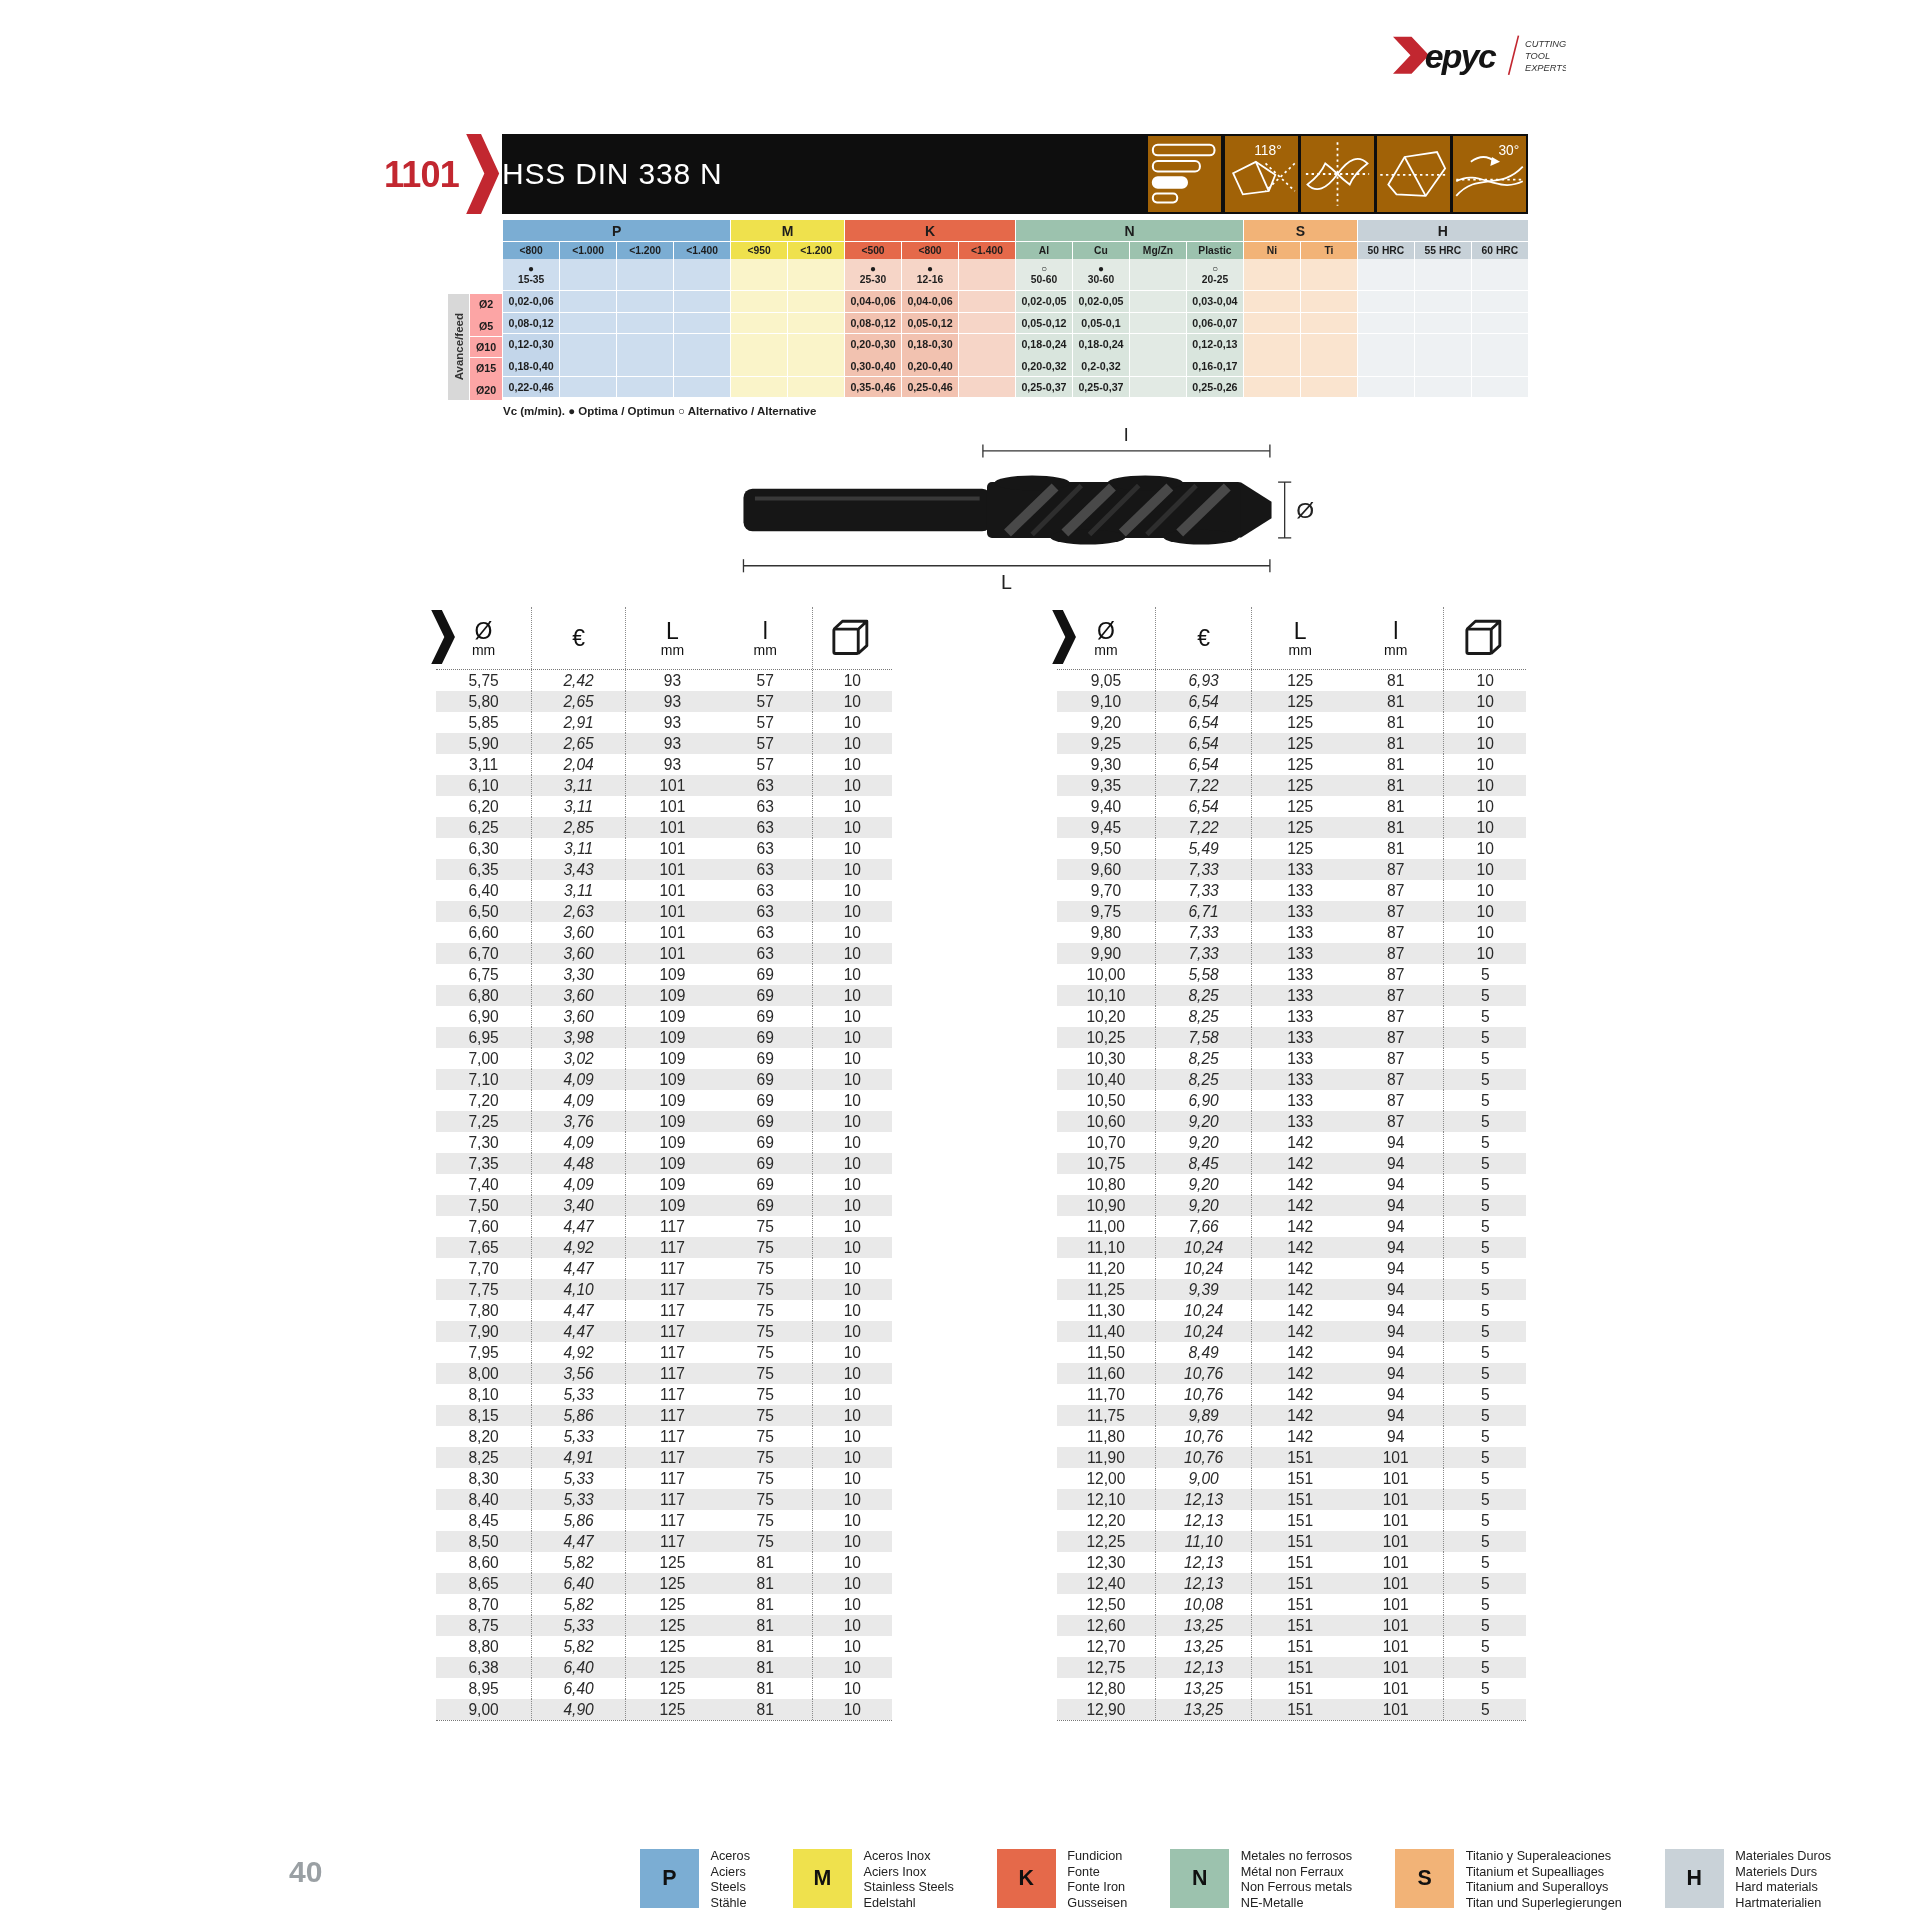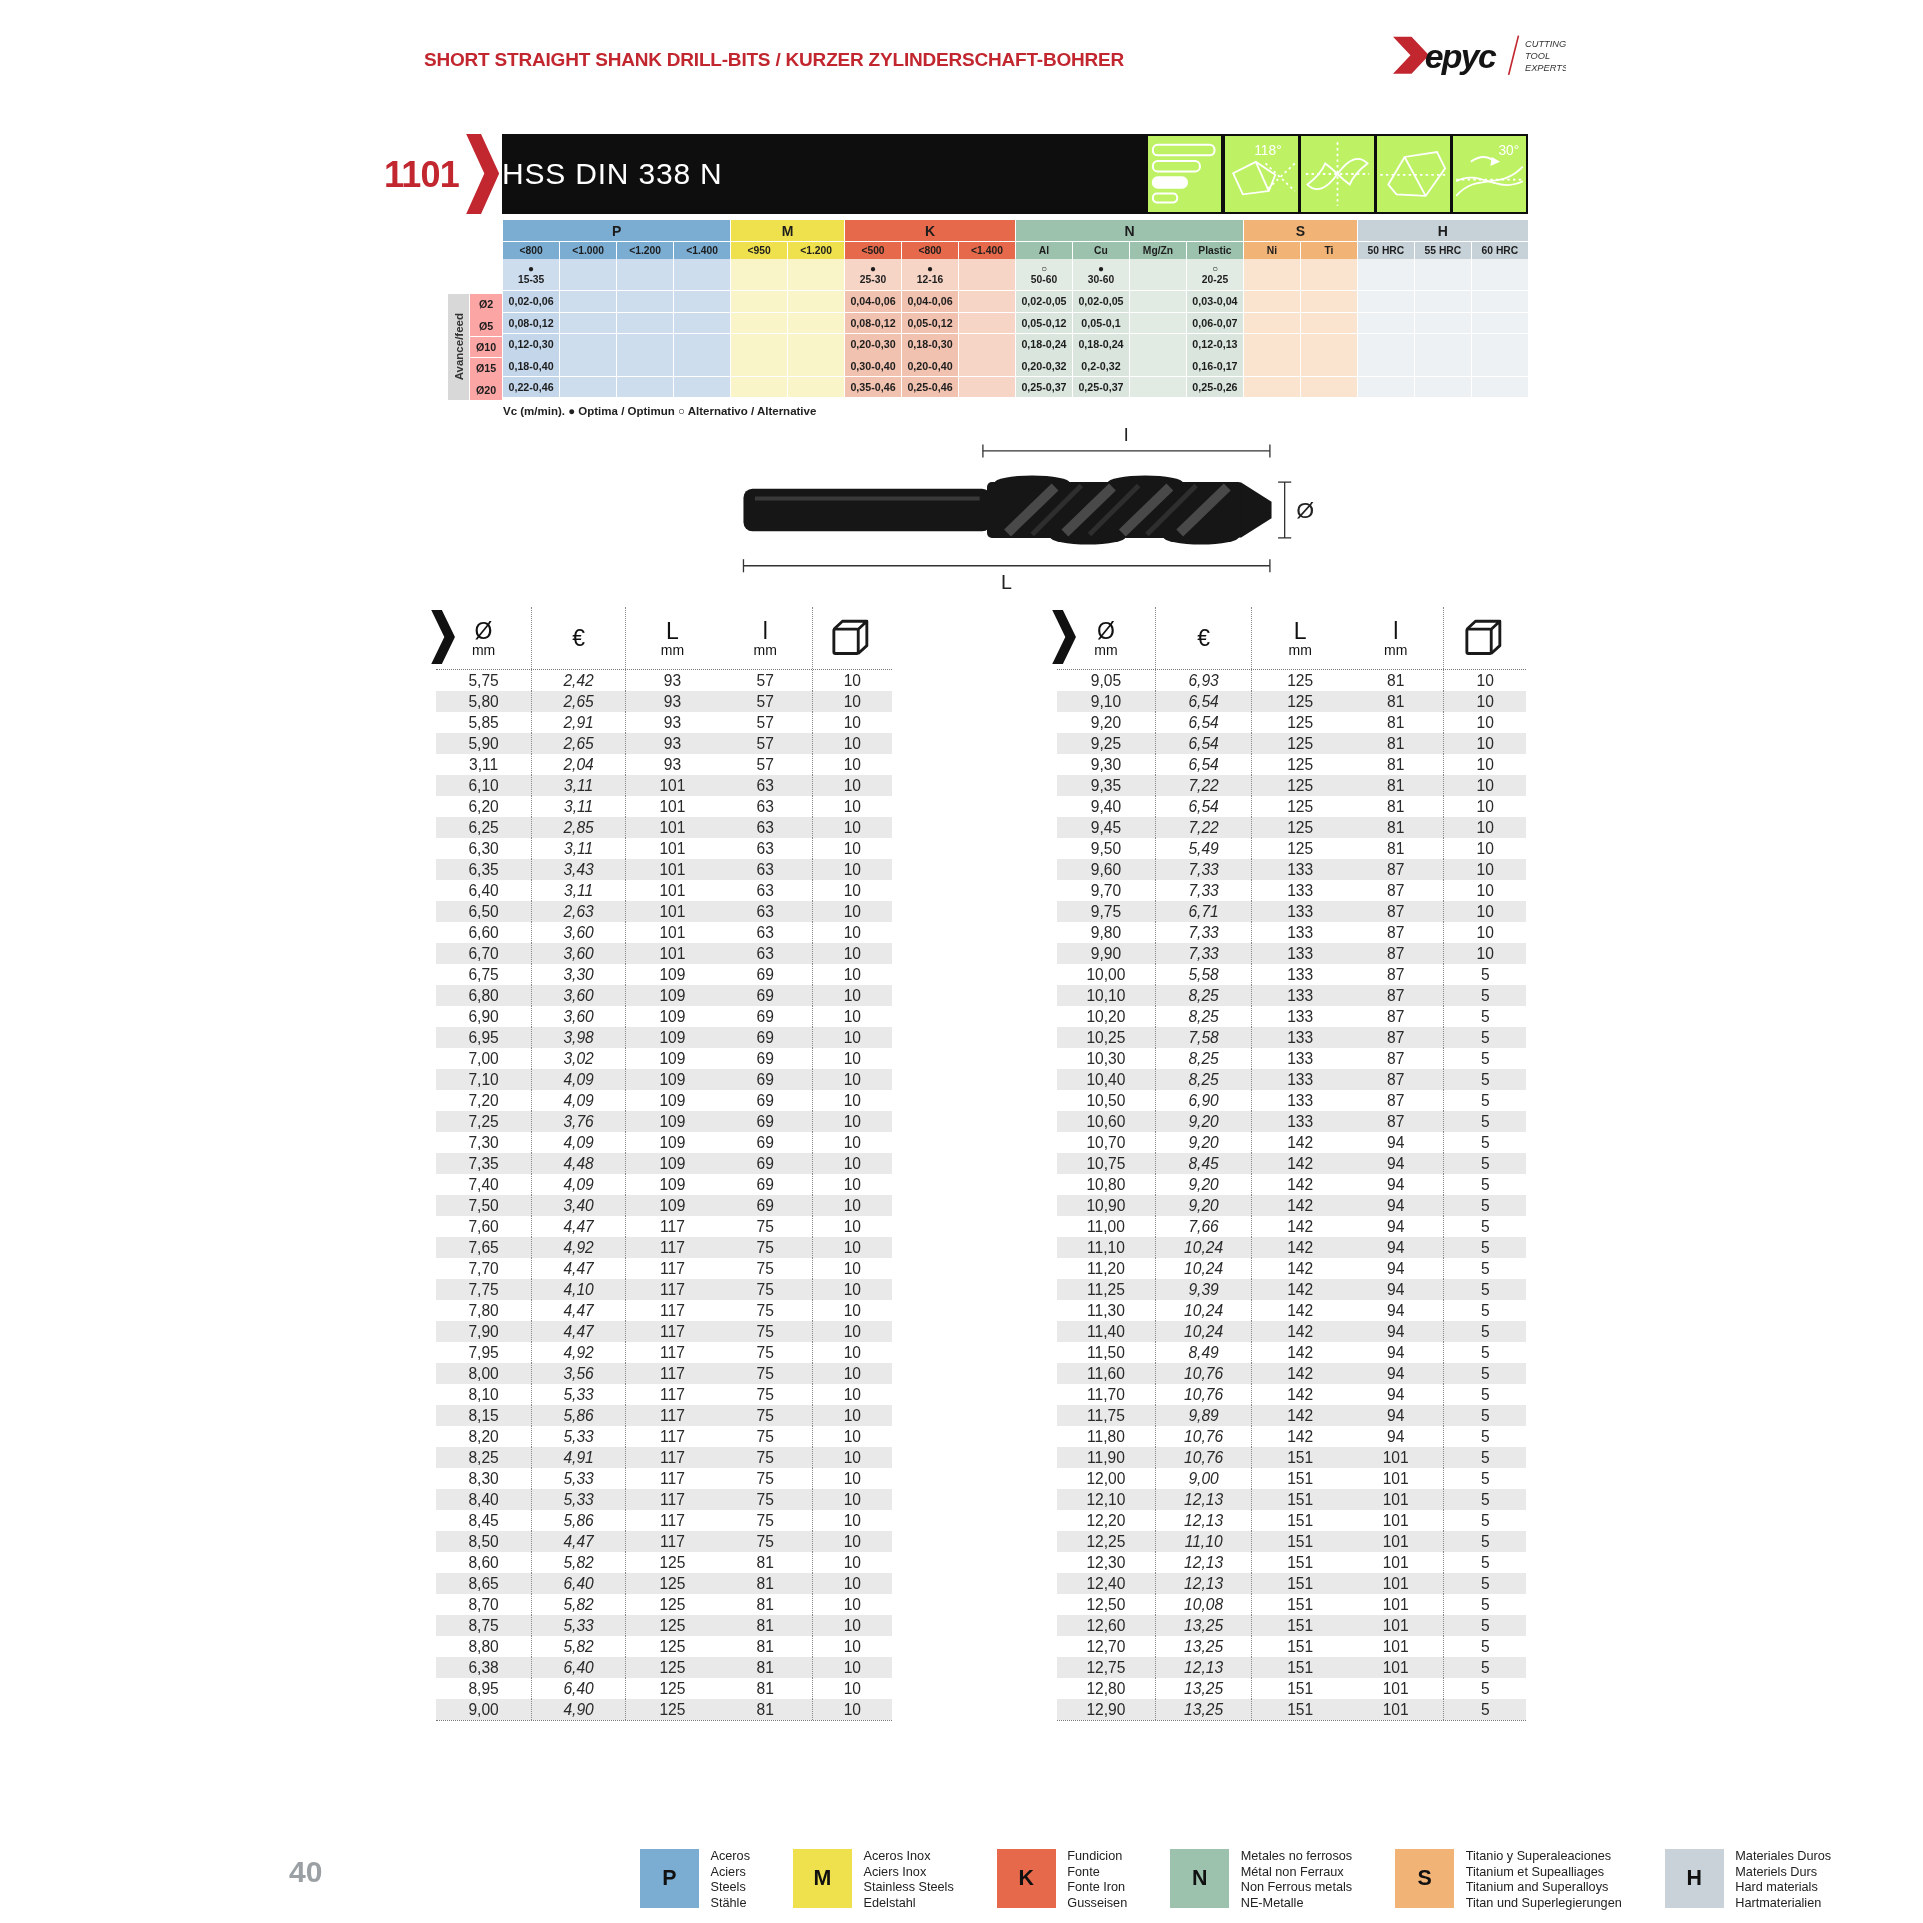--- a/index.html
+++ b/index.html
@@ -13,21 +13,21 @@
 
   
   .banner{position:absolute;left:387px;top:134px;height:89px;width:1143px;}
   .code{position:absolute;right:1071px;top:20px;color:#c22730;font-weight:bold;
         font-size:36px;letter-spacing:-0.8px;}
   .red-chev{position:absolute;left:79px;top:0;height:80px;}
   .black-bar{position:absolute;left:115px;top:0;width:1026px;height:80px;background:#0e0e0e;
              display:flex;align-items:center;}
   .black-bar .pname{color:#fff;font-weight:normal;font-size:30px;letter-spacing:0.8px;}
   .icon-strip{position:absolute;right:1.6px;top:1.6px;height:76px;display:flex;gap:3.3px;}
-  .ibox{width:73px;height:76px;background:#bef264;}
+  .ibox{width:73px;height:76px;background:#a16207;}
 
   
   .param-grid{position:absolute;left:503px;top:220px;width:1025px;display:grid;
               grid-template-columns:repeat(18,1fr);
               grid-template-rows:21.4px 16.4px 31px repeat(5,20.6px);
               column-gap:0.8px;row-gap:0.8px;background:#fff;}
   .gh{display:flex;align-items:center;justify-content:center;font-weight:bold;font-size:14px;}
   .sh{display:flex;align-items:center;justify-content:center;font-weight:bold;font-size:10.3px;}
   .vc{display:flex;flex-direction:column;align-items:center;justify-content:center;
       font-size:10.3px;font-weight:600;line-height:11.5px;}
@@ -86,21 +86,20 @@
   .leg-letter{font-weight:bold;font-size:21.4px;color:#111;}
   .leg-text{display:flex;flex-direction:column;justify-content:center;}
   .leg-line{font-size:12.7px;line-height:15.6px;color:#222;}
 </style>
 </head>
 <body>
 
 <div class="page">
 
   <div class="title">
-    <div>SHORT STRAIGHT SHANK DRILL-BITS / KURZER ZYLINDERSCHAFT-BOHRER</div>
   </div>
 
   <div class="logo">
     <svg width="178" height="54" viewBox="0 0 324 99">
       <path d="M8 16 L42 16 L74 50 L42 84 L8 84 L40 50 Z" fill="#c22730"></path>
       <text x="66" y="74" font-size="62" font-weight="800" font-style="italic" letter-spacing="-3" fill="#141414">epyc</text>
       <line x1="238" y1="14" x2="220" y2="86" stroke="#c22730" stroke-width="3"></line>
       <text x="250" y="34" font-size="17" font-style="italic" fill="#333">CUTTING</text>
       <text x="250" y="56" font-size="17" font-style="italic" fill="#333">TOOL</text>
       <text x="250" y="78" font-size="17" font-style="italic" fill="#333">EXPERTS</text>

